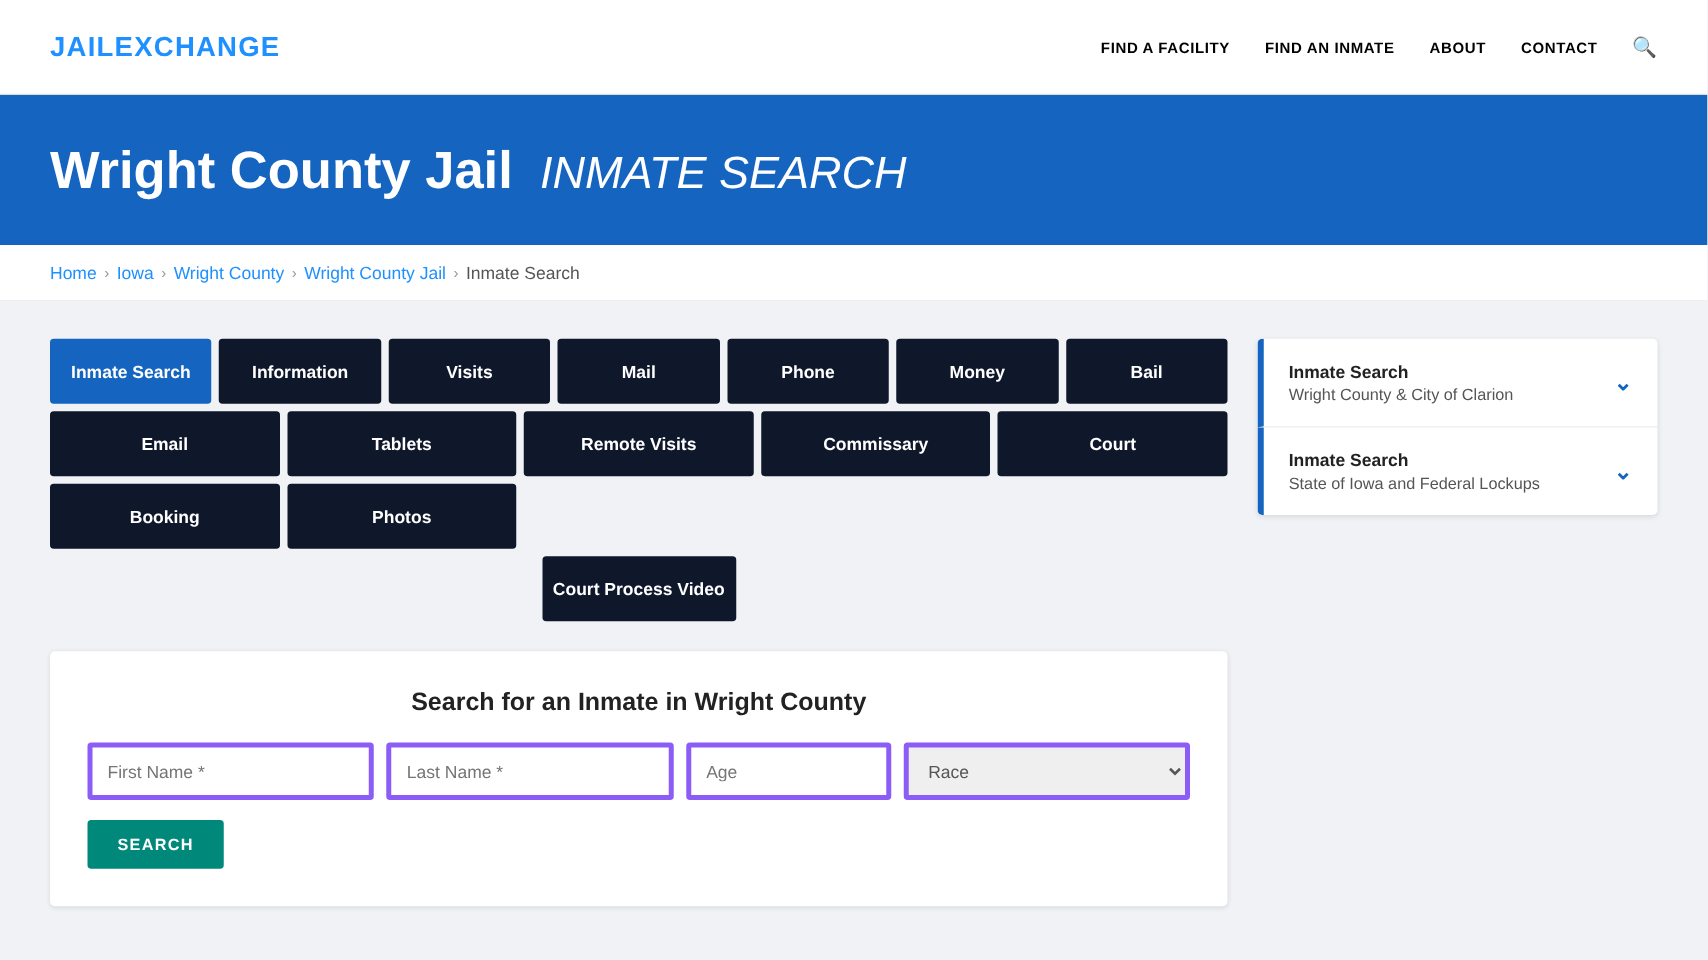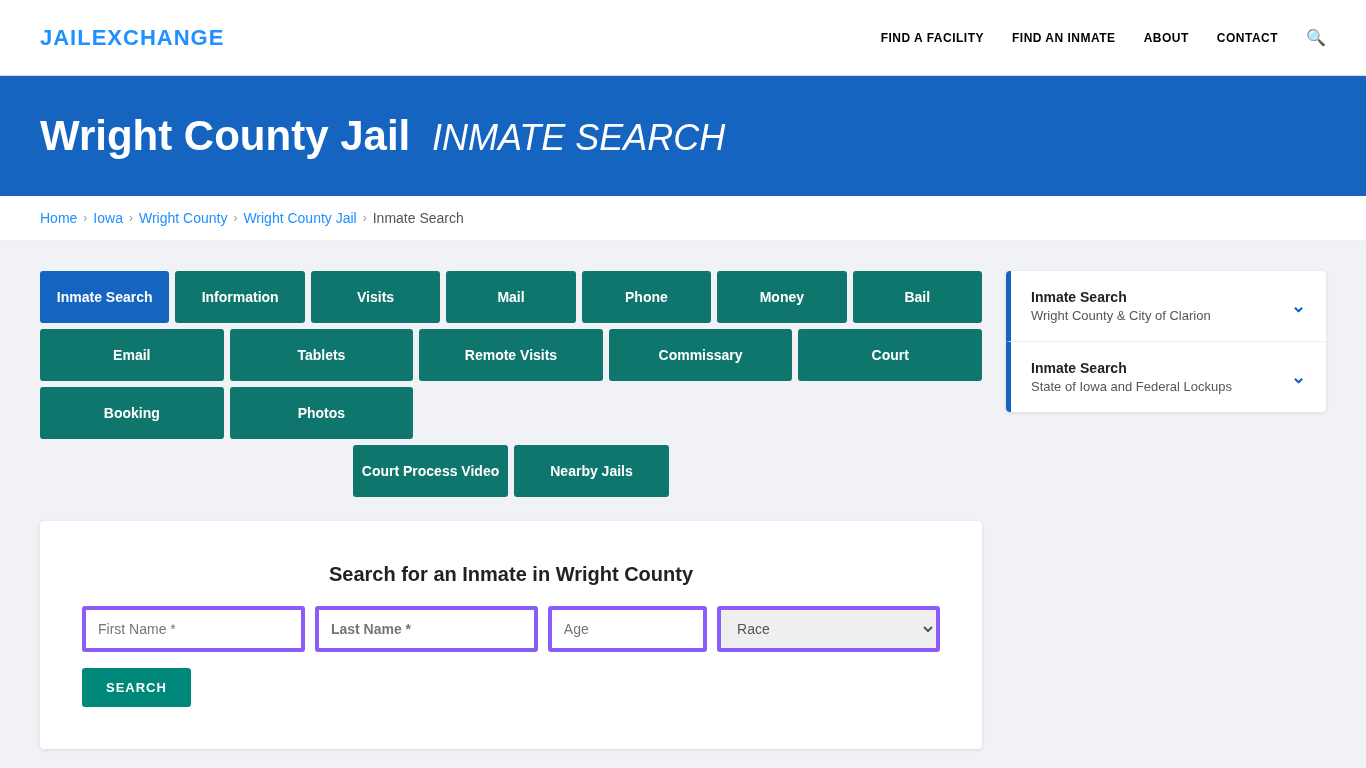--- a/index.html
+++ b/index.html
@@ -87,21 +87,21 @@
       gap: 6px;
       margin-bottom: 6px;
     }
     .nav-buttons-row3 {
       display: grid;
       grid-template-columns: repeat(7, 1fr);
       gap: 6px;
       margin-bottom: 24px;
     }
     .nav-btn {
-      background: #0f766e;
+      background: #0f172a;
       color: #fff;
       border: none;
       padding: 18px 8px;
       font-size: 14px;
       font-weight: 600;
       cursor: pointer;
       border-radius: 3px;
       text-align: center;
       transition: background 0.2s;
     }
@@ -114,21 +114,21 @@
       gap: 6px;
     }
     .nav-buttons-row3 .nav-btn {
       min-width: 155px;
     }
 
     
     .search-card {
       background: #fff;
       border-radius: 4px;
-      padding: 42px;
+      padding: 30px;
       box-shadow: 0 1px 4px rgba(0,0,0,0.1);
     }
     .search-card h2 {
       text-align: center;
       font-size: 20px;
       font-weight: 700;
       margin-bottom: 20px;
       color: #222;
     }
     .search-fields {
@@ -140,21 +140,21 @@
     .search-fields input,
     .search-fields select {
       border: 4px solid #8b5cf6;
       border-radius: 3px;
       padding: 10px 12px;
       font-size: 14px;
       color: #555;
       outline: none;
     }
     .search-fields .fn { flex: 1.2; min-width: 120px; }
-    .search-fields .ln { flex: 1.2; min-width: 120px; font-weight: bold; }
+    .search-fields .ln { flex: 1.2; min-width: 120px; }
     .search-fields .age { flex: 0.8; min-width: 80px; }
     .search-fields .race { flex: 1.2; min-width: 120px; }
     .search-btn {
       background: #00897b;
       color: #fff;
       border: none;
       padding: 12px 24px;
       font-size: 13px;
       font-weight: 700;
       letter-spacing: 1px;
@@ -245,21 +245,20 @@
       <button class="nav-btn">Tablets</button>
       <button class="nav-btn">Remote Visits</button>
       <button class="nav-btn">Commissary</button>
       <button class="nav-btn">Court</button>
       <button class="nav-btn">Booking</button>
       <button class="nav-btn">Photos</button>
     </div>
 
     <div class="nav-buttons-row3">
       <button class="nav-btn">Court Process Video</button>
-      <button class="nav-btn">Nearby Jails</button>
     </div>
 
     <div class="search-card">
       <h2>Search for an Inmate in Wright County</h2>
       <div class="search-fields">
         <input class="fn" type="text" placeholder="First Name *" style="">
         <input class="ln" type="text" placeholder="Last Name *" style="">
         <input class="age" type="text" placeholder="Age" style="">
         <select class="race">
           <option>Race</option>

